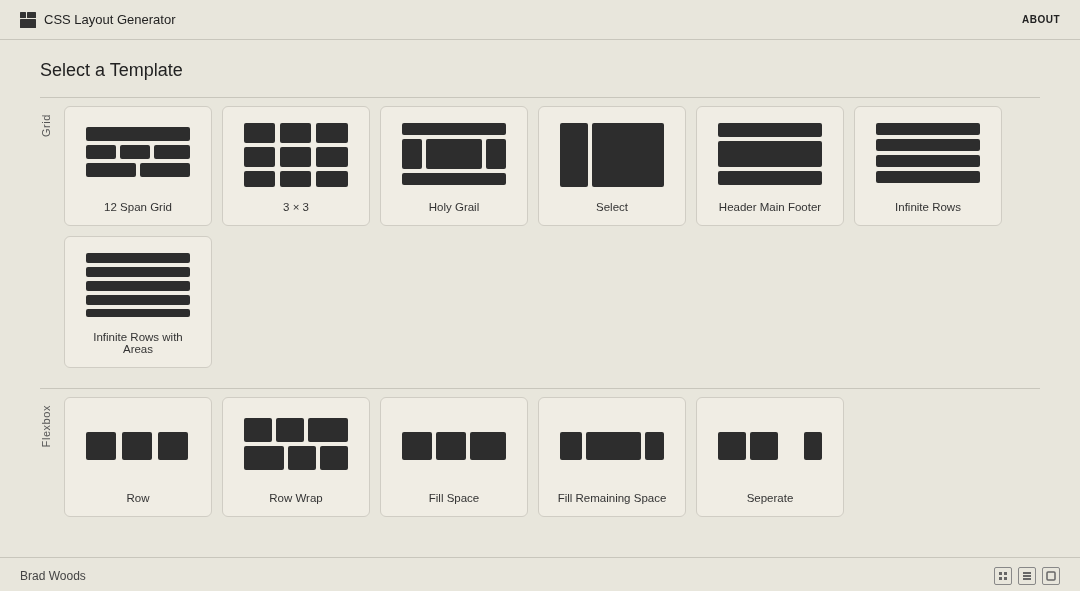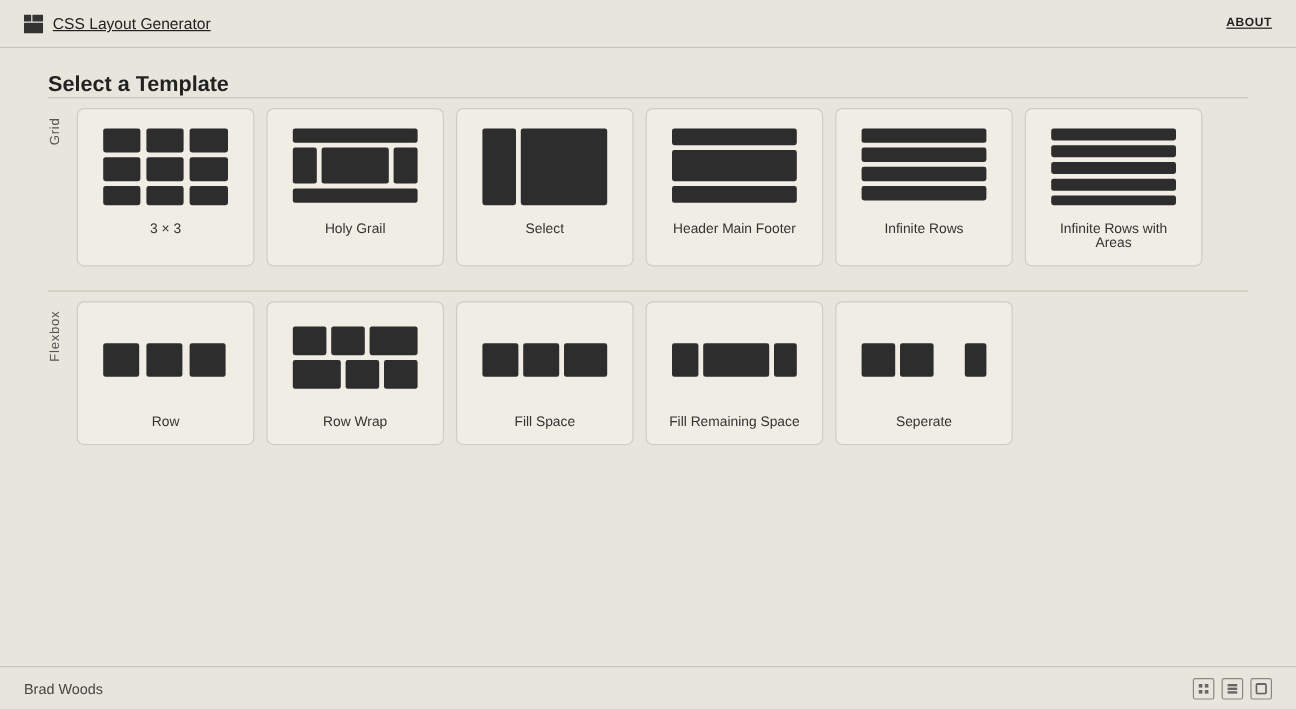--- a/index.html
+++ b/index.html
@@ -15,42 +15,42 @@
 
     
     .top-bar {
       display: flex;
       align-items: center;
       justify-content: space-between;
       padding: 0 20px;
       height: 40px;
       border-bottom: 1px solid #c8c6bc;
       background: #e8e6dc;
-      text-decoration: underline;
     }
     .top-bar-left {
       display: flex;
       align-items: center;
       gap: 8px;
       font-size: 13px;
       font-weight: 500;
     }
     .grid-icon-svg {
       width: 16px;
       height: 16px;
     }
 
     
     .main-content {
       flex: 1;
       padding: 20px 40px 20px 40px;
     }
     .section-title {
       font-size: 18px;
-      font-weight: 700;
+      font-weight: 400;
+      margin-bottom: 16px;
     }
 
     
     .category-row {
       display: flex;
       align-items: flex-start;
       margin-bottom: 20px;
       border-top: 1px solid #c8c6bc;
       padding-top: 8px;
     }
@@ -145,20 +145,33 @@
   <span style="font-size:10px;font-weight:600;letter-spacing:0.05em;cursor:pointer;">ABOUT</span>
 </div>
 
 <div class="main-content">
   <div class="section-title">Select a Template</div>
 
   <div class="category-row">
     <div class="category-label">Grid</div>
     <div class="templates-grid">
 
+      <div class="template-card">
+        <div class="template-preview">
+          <svg class="preview-svg" viewBox="0 0 112 72" xmlns="http://www.w3.org/2000/svg">
+            <rect x="4" y="8" width="104" height="14" rx="2" fill="#2d2d2d"></rect>
+            <rect x="4" y="26" width="30" height="14" rx="2" fill="#2d2d2d"></rect>
+            <rect x="38" y="26" width="30" height="14" rx="2" fill="#2d2d2d"></rect>
+            <rect x="72" y="26" width="36" height="14" rx="2" fill="#2d2d2d"></rect>
+            <rect x="4" y="44" width="50" height="14" rx="2" fill="#2d2d2d"></rect>
+            <rect x="58" y="44" width="50" height="14" rx="2" fill="#2d2d2d"></rect>
+          </svg>
+        </div>
+        <span class="template-label">12 Span Grid</span>
+      </div>
 
       <div class="template-card">
         <div class="template-preview">
           <svg class="preview-svg" viewBox="0 0 112 72" xmlns="http://www.w3.org/2000/svg">
             <rect x="4" y="4" width="31" height="20" rx="2" fill="#2d2d2d"></rect>
             <rect x="40" y="4" width="31" height="20" rx="2" fill="#2d2d2d"></rect>
             <rect x="76" y="4" width="32" height="20" rx="2" fill="#2d2d2d"></rect>
             <rect x="4" y="28" width="31" height="20" rx="2" fill="#2d2d2d"></rect>
             <rect x="40" y="28" width="31" height="20" rx="2" fill="#2d2d2d"></rect>
             <rect x="76" y="28" width="32" height="20" rx="2" fill="#2d2d2d"></rect>

